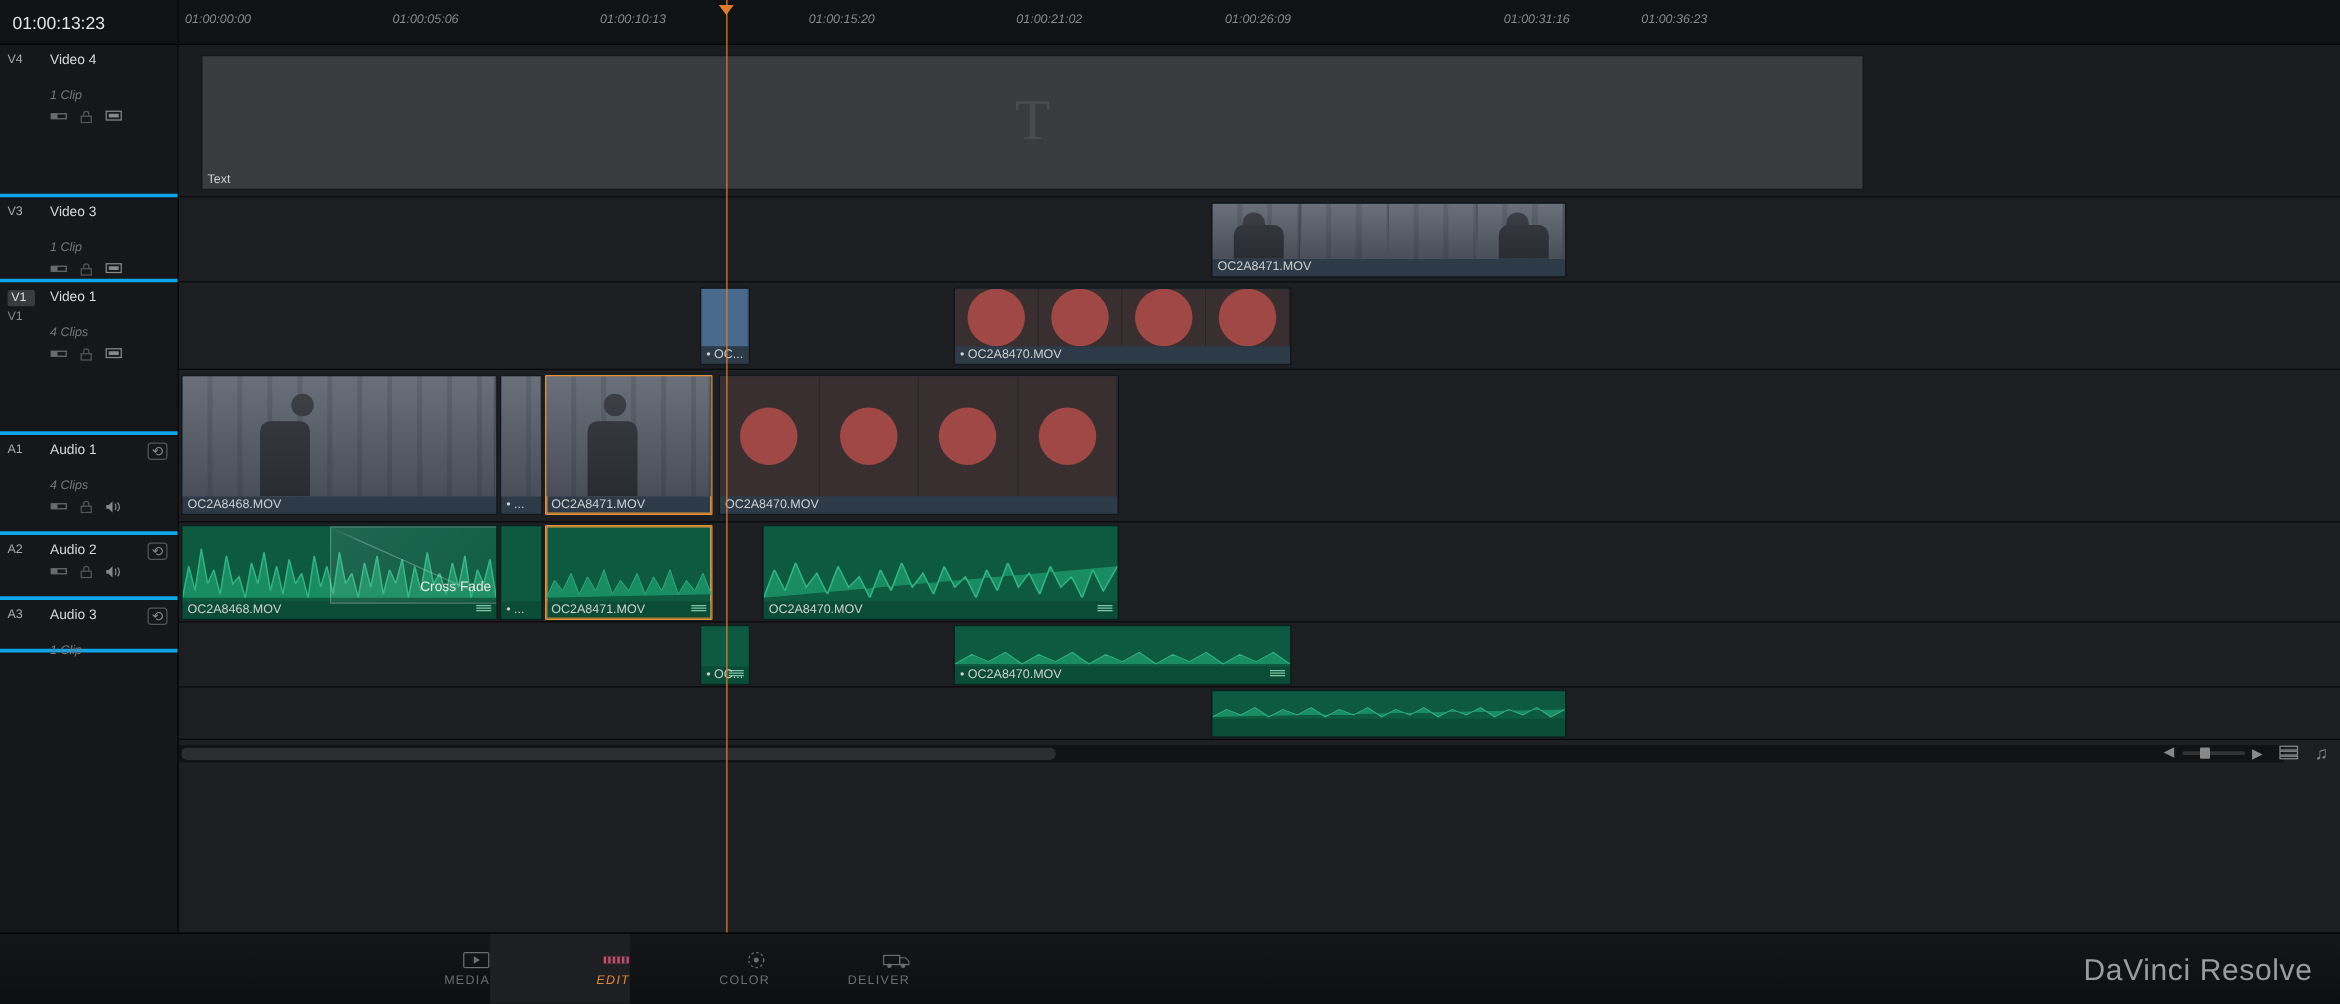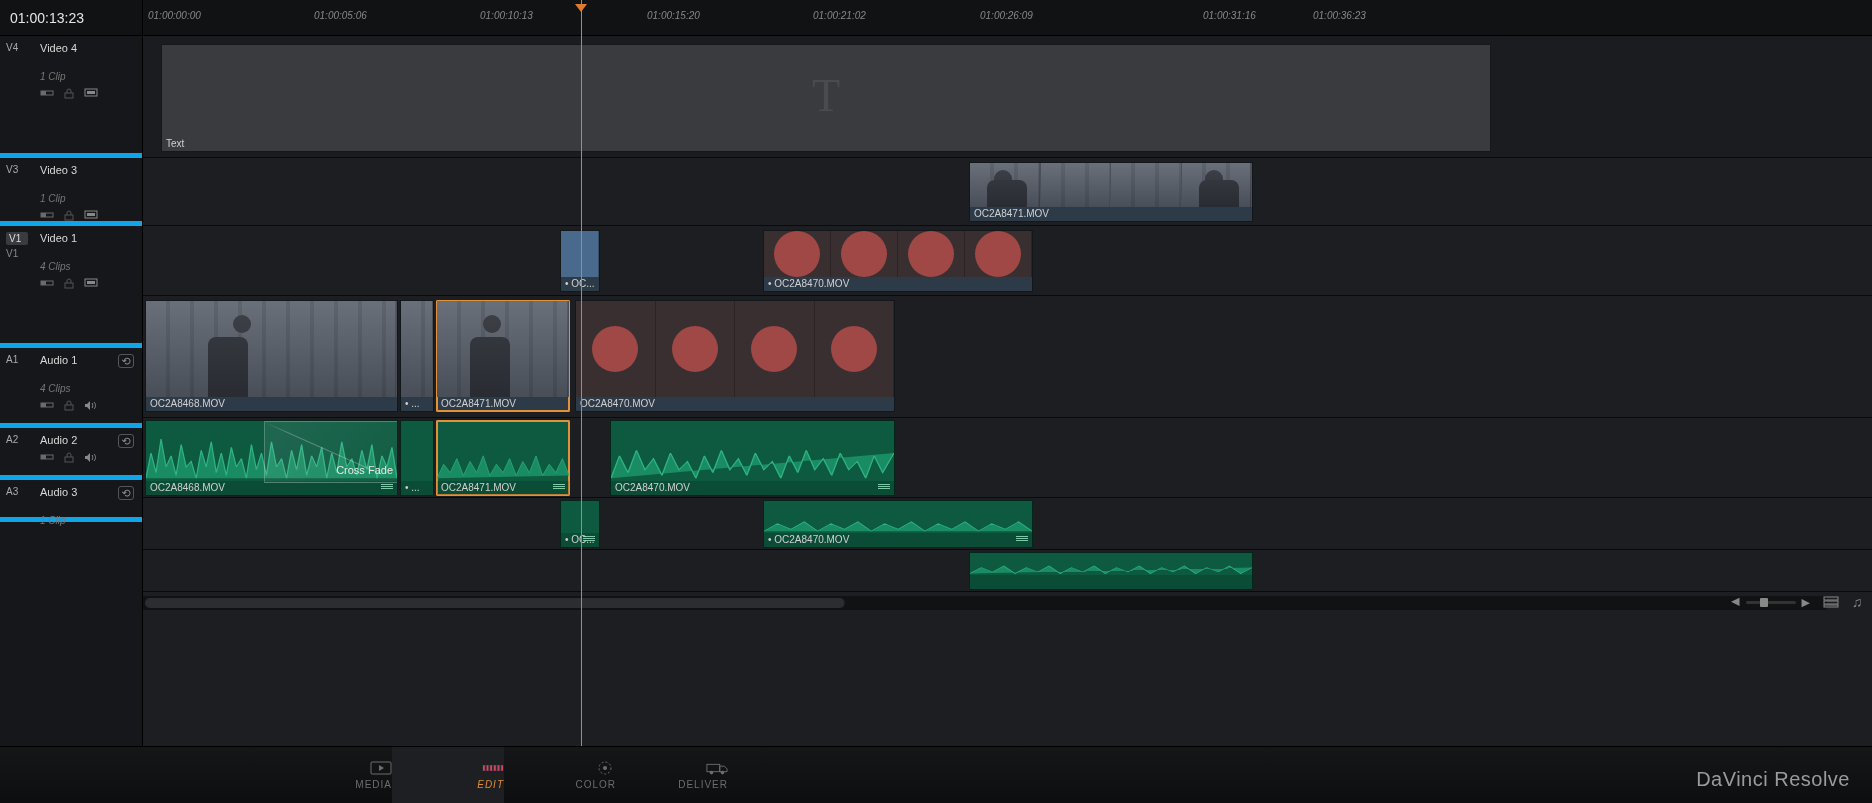--- a/index.html
+++ b/index.html
@@ -70,21 +70,21 @@
     bottom: 0;
     width: 1px;
     background: #e07b2d;
     z-index: 50;
     pointer-events: none;
   }
   
   .track-head {
     position: relative;
     background: #16171a;
-    border-bottom: 5px solid #0ea5e9;
+    border-bottom: 3px solid #0ea5e9;
     padding: 6px 8px 4px 40px;
   }
   .track-head .tag {
     position: absolute;
     left: 6px; top: 6px;
     width: 22px;
     text-align: left;
     font-size: 10px;
     color: #aaa;
   }
@@ -237,21 +237,21 @@
     cursor:pointer;
   }
   .page.active {
     background:#1e1f22;
     color:#e08a32;
     font-style:italic;
   }
   .page .picon { width:22px; height:14px; display:flex; align-items:center; justify-content:center;}
   .brand {
     position:absolute; right:22px; bottom:12px;
-    font-size:20px; color:#9b9b9b; font-weight:300;
+    font-size:24px; color:#9b9b9b; font-weight:300;
     letter-spacing:0.5px;
   }
 </style>
 </head>
 <body>
 
 <div class="timeline-area">
 
   <div class="track-headers">
     <div class="ruler-head">01:00:13:23</div>

